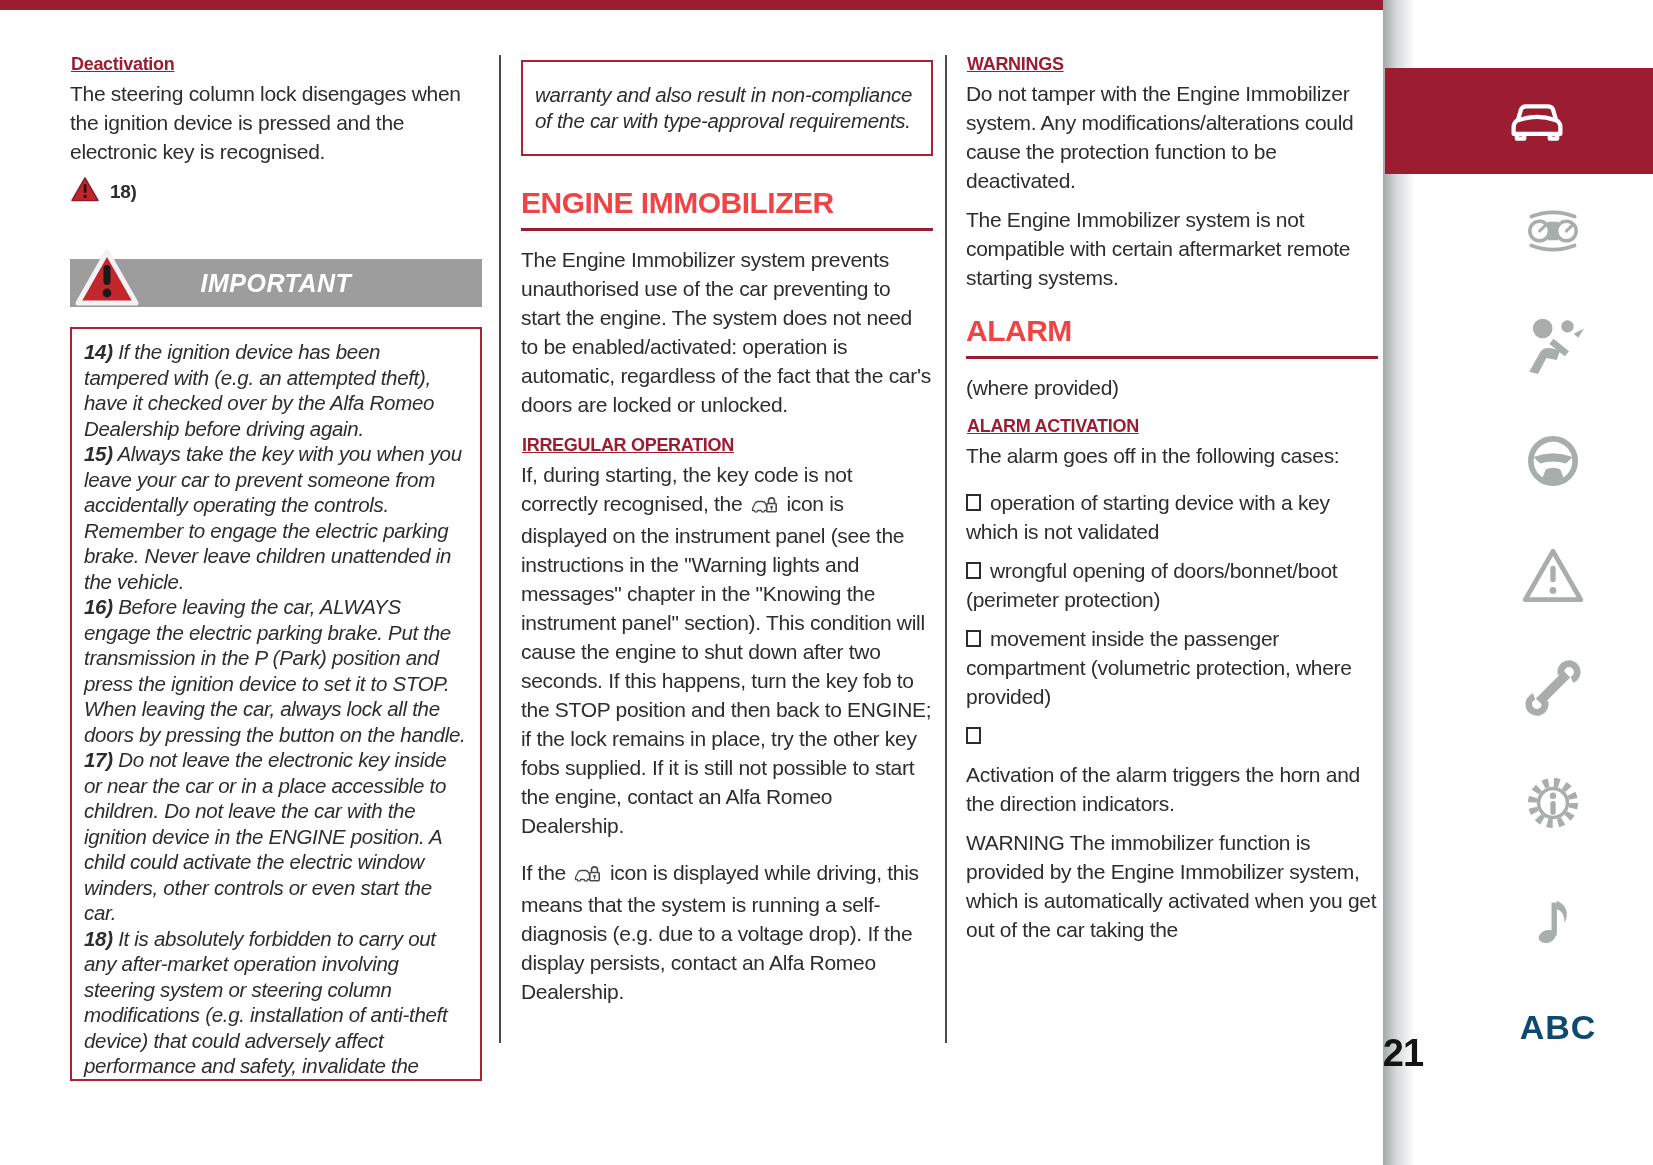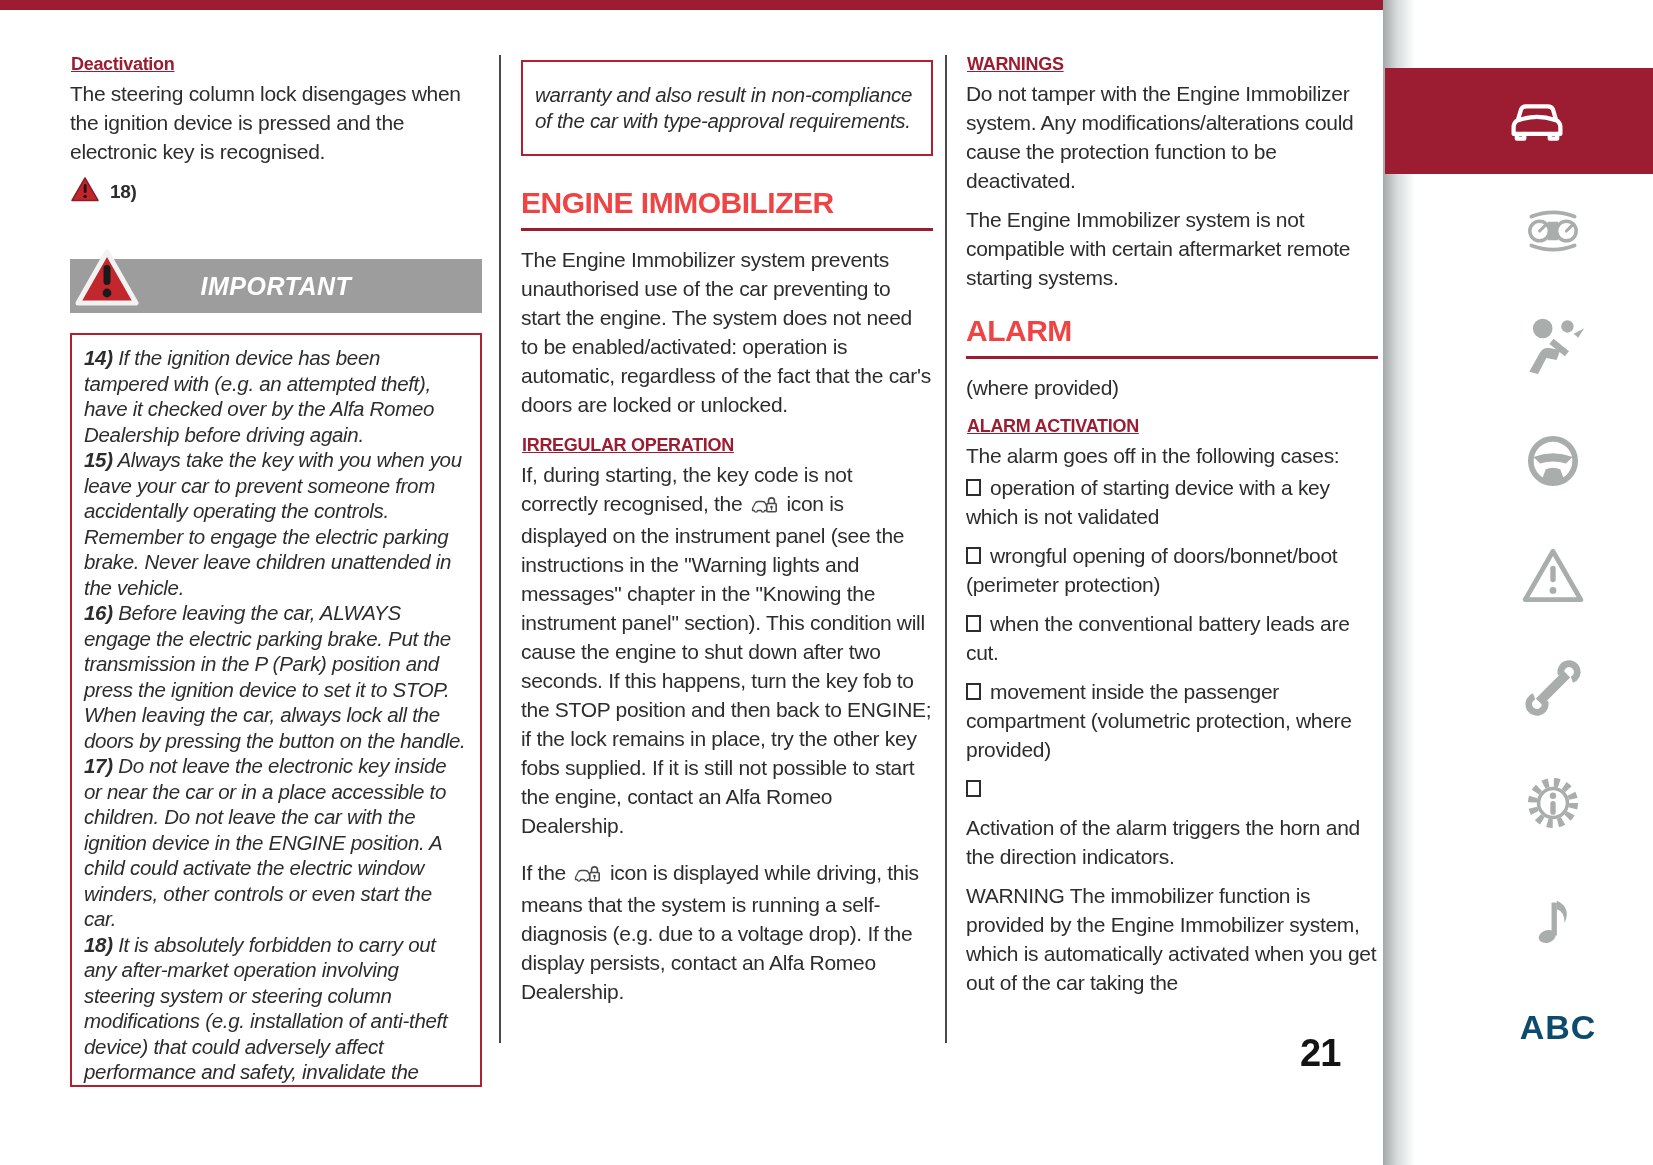--- a/index.html
+++ b/index.html
@@ -18,21 +18,21 @@
   .body-p{font-size:21px;line-height:29px;margin:0 0 10px;}
   .section-h{
     font-size:30px;font-weight:800;color:#ef4444;letter-spacing:-0.5px;
     border-bottom:3px solid #9c1d31;padding-bottom:8px;margin:30px 0 14px;
   }
 
   
   .warn-ref{display:flex;align-items:center;gap:10px;margin:6px 0 0;}
   .warn-ref b{font-size:19px;}
   .important-banner{
-    position:relative;margin-top:52px;height:54px;background:#9d9d9d;
+    position:relative;margin-top:52px;height:48px;background:#9d9d9d;
     display:flex;align-items:center;justify-content:center;
   }
   .important-banner .label{
     color:#ffffff;font-size:25px;font-weight:800;font-style:italic;letter-spacing:0.5px;
   }
   .banner-tri{position:absolute;left:4px;top:-11px;}
   .note-box{
     margin-top:20px;border:2px solid #b02031;padding:10px 12px 0;
     font-style:italic;font-size:20.5px;line-height:25.5px;
   }
@@ -64,21 +64,21 @@
   }
   .side-icon{
     position:absolute;left:132px;width:72px;height:72px;color:#a9adab;
     display:flex;align-items:center;justify-content:center;
   }
   .abc{
     position:absolute;left:118px;top:1008px;width:110px;text-align:center;
     font-size:34px;font-weight:800;color:#0c4a6e;letter-spacing:1px;
   }
   .page-num{
-    position:absolute;left:1300px;top:1032px;width:70px;text-align:left;
+    position:absolute;left:1368px;top:1032px;width:70px;text-align:center;
     font-size:38px;font-weight:800;color:#141414;letter-spacing:-1px;
   }
 </style>
 </head>
 <body>
 
 <div class="topbar"></div>
 
 <div class="vdiv" id="vdiv1"></div>
 <div class="vdiv" id="vdiv2"></div>
@@ -158,25 +158,24 @@
 
 <div class="col" id="col-right">
   <div class="mini-h">WARNINGS</div>
   <p class="body-p">Do not tamper with the Engine Immobilizer system. Any modifications/alterations could cause the protection function to be deactivated.</p>
   <p class="body-p">The Engine Immobilizer system is not compatible with certain aftermarket remote starting systems.</p>
 
   <div class="section-h" style="margin-top:22px;">ALARM</div>
   <p class="body-p">(where provided)</p>
 
   <div class="mini-h" style="margin-top:14px;">ALARM ACTIVATION</div>
-  <p class="body-p" style="margin-bottom:3px;">The alarm goes off in the following cases:</p>
+  <p class="body-p" style="margin-bottom:18px;">The alarm goes off in the following cases:</p>
 
   <p class="bullet-p"><span class="sq"></span><span>operation of starting device with a key which is not validated</span></p>
   <p class="bullet-p"><span class="sq"></span><span>wrongful opening of doors/bonnet/boot (perimeter protection)</span></p>
-  <p class="bullet-p"><span class="sq"></span><span>when the conventional battery leads are cut.</span></p>
   <p class="bullet-p"><span class="sq"></span><span>movement inside the passenger compartment (volumetric protection, where provided)</span></p>
   <p class="bullet-p"><span class="sq"></span></p>
 
   <p class="body-p">Activation of the alarm triggers the horn and the direction indicators.</p>
   <p class="body-p">WARNING The immobilizer function is provided by the Engine Immobilizer system, which is automatically activated when you get out of the car taking the</p>
 </div>
 
 <div class="sidebar">
   <div class="curl"></div>
 

